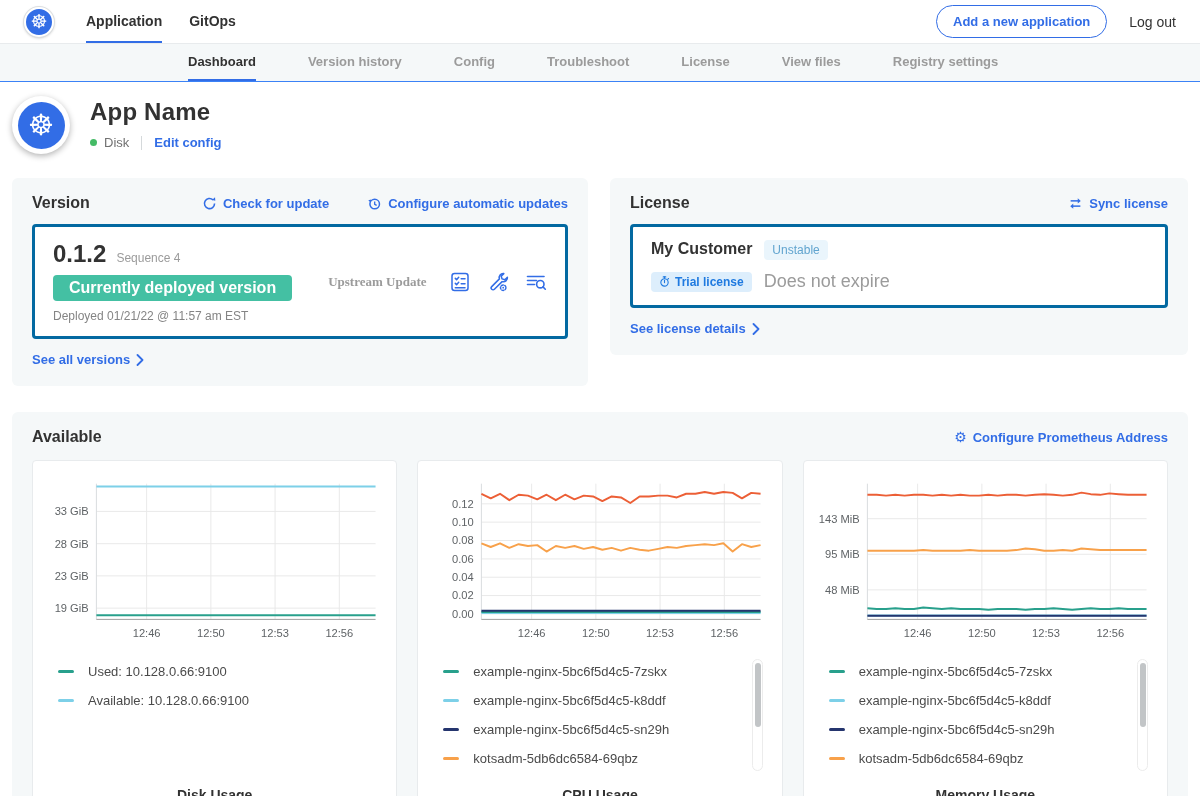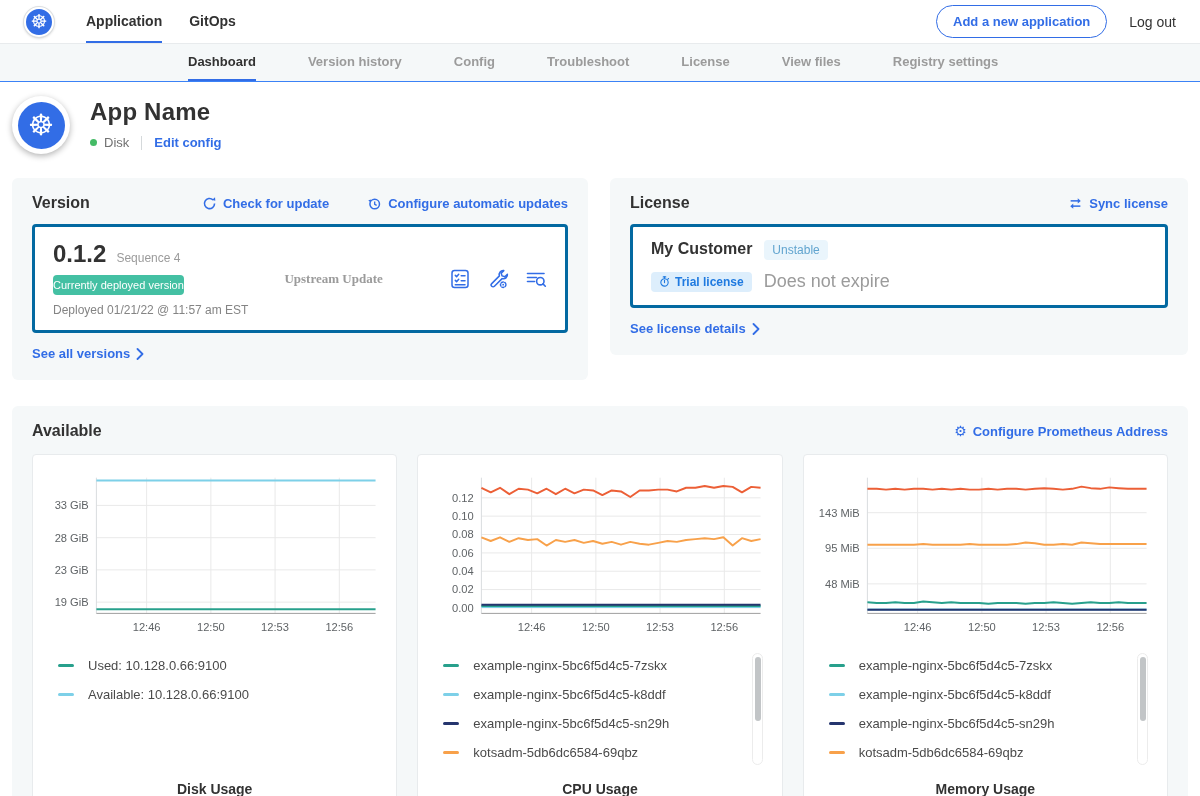--- a/index.html
+++ b/index.html
@@ -44,21 +44,21 @@
   .version-card { width:576px; }
   .license-card { flex:1; }
   .card-head { display:flex; align-items:center; margin-bottom:12px; }
   .card-title { font-size:16px; font-weight:800; }
   .card-links { margin-left:auto; display:flex; align-items:center; gap:38px;text-align:right; }
   .inner-card { background:#fff; border:3px solid #0369a1; border-radius:4px; padding:13px 18px; }
   .version-inner { display:flex; align-items:center; }
   .ver-row { display:flex; align-items:baseline; gap:10px; }
   .ver-num { font-size:24px; font-weight:800; }
   .ver-seq { font-size:12px; color:#9b9b9b; }
-  .deployed-badge { display:inline-block; background:#44c0a3; color:#fff; font-size:11px; font-weight:400; padding:4px 0; border-radius:4px; margin:7px 0 8px; }
+  .deployed-badge { display:inline-block; background:#44c0a3; color:#fff; font-size:16px; font-weight:700; padding:4px 16px; border-radius:4px; margin:7px 0 8px; }
   .deployed-at { font-size:12px; color:#848484; }
   .upstream { font-size:13px; font-weight:700; color:#9b9b9b; margin-left:36px;font-family:Liberation Serif, serif; }
   .version-icons { margin-left:auto; display:flex; align-items:center; gap:16px; }
   .version-icons > span { cursor:pointer; display:flex; }
   .see-link { margin-top:13px; }
 
   .customer-row { display:flex; align-items:flex-start; }
   .customer { font-size:16px; font-weight:800; }
   .unstable-badge { margin-left:12px; font-size:12px; color:#61a4cf; background:#eaf5fc; padding:3px 8px; border-radius:4px; }
   .license-row2 { display:flex; align-items:center; margin-top:11px; }

